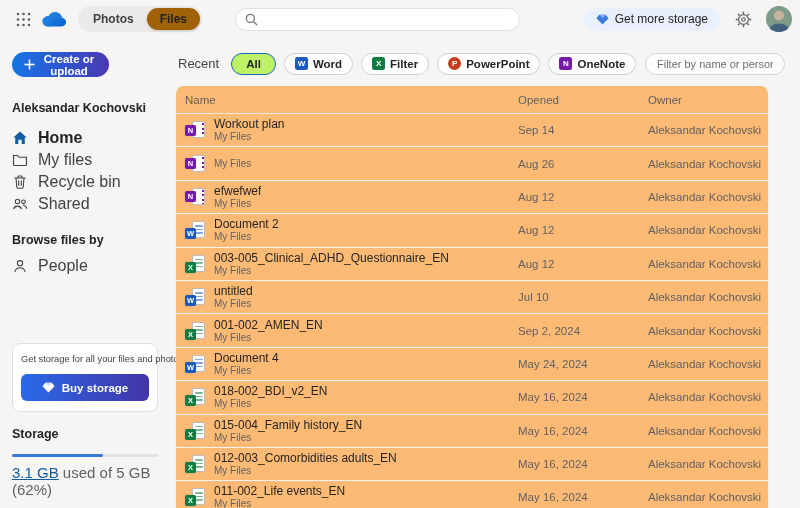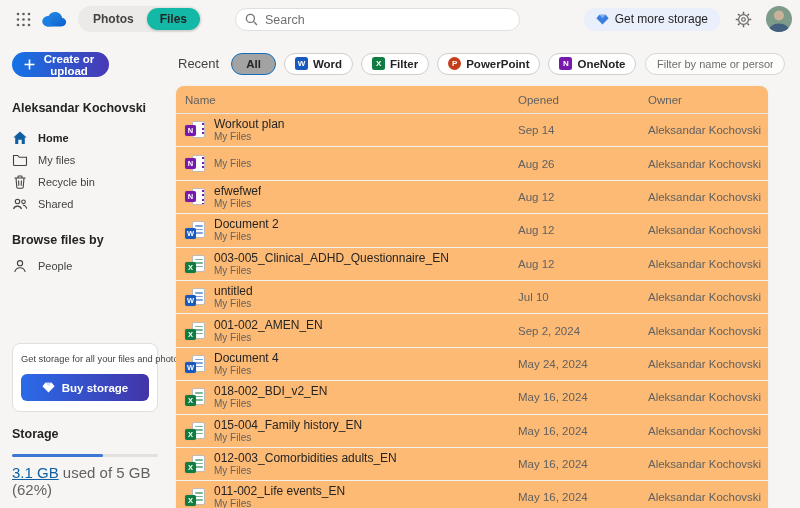--- a/index.html
+++ b/index.html
@@ -17,21 +17,21 @@
     position:absolute; top:0; left:0; right:0; height:38px;
     display:flex; align-items:center;
   }
   .app-launcher { width:26px; height:26px; margin-left:10px; display:flex; align-items:center; justify-content:center; border-radius:4px; cursor:pointer; }
   .cloud-logo { margin-left:4px; cursor:pointer; }
   .view-toggle {
     margin-left:10px; background:#eceae8; border-radius:13px; height:26px;
     display:flex; align-items:center; padding:2px;
   }
   .toggle-seg { height:22px; padding:0 13px; display:flex; align-items:center; font-size:12px; font-weight:600; color:#424242; border-radius:11px; cursor:pointer; }
-  .toggle-seg.active { background:#14b8a6; color:#242424; font-weight:700; box-shadow:0 1px 3px rgba(0,0,0,0.18);justify-content:center; }
+  .toggle-seg.active { background:#a16207; color:#242424; font-weight:700; box-shadow:0 1px 3px rgba(0,0,0,0.18);justify-content:center; }
   .search-box {
     position:absolute; left:235px; top:8px; width:285px; height:23px;
     background:#fff; border:1px solid #e1dfdd; border-radius:12px;
     display:flex; align-items:center; padding:0 9px;
   }
   .search-box input {
     border:none; outline:none; background:transparent; font-size:12.5px;
     font-family:"Liberation Sans", sans-serif; color:#242424; width:100%; margin-left:7px;
   }
   .search-box input::placeholder { color:#707070; }
@@ -50,21 +50,21 @@
     display:flex; flex-direction:column; padding:14px 12px 10px 12px;
   }
   .create-btn {
     width:97px; height:25px; border:none; border-radius:13px; cursor:pointer;
     background:linear-gradient(90deg,#1474e6 0%,#4a38b4 100%);
     color:#fff; font-size:11.5px; font-weight:700; font-family:"Liberation Sans", sans-serif;
     display:flex; align-items:center; gap:6px; padding:0 12px;
   }
   .account-name { margin-top:24px; font-size:12.5px; font-weight:700; color:#242424; }
   .nav { margin-top:12px; display:flex; flex-direction:column; }
-  .nav-item { height:22px; display:flex; align-items:center; gap:10px; font-size:11px; color:#424242; cursor:pointer; border-radius:4px; }
+  .nav-item { height:22px; display:flex; align-items:center; gap:10px; font-size:16px; color:#424242; cursor:pointer; border-radius:4px; }
   .nav-item .lbl { white-space:nowrap; }
   .nav-item.selected .lbl { font-weight:700; color:#242424; }
   .section-head { margin-top:18px; font-size:12.5px; font-weight:700; color:#242424; }
   .promo-card {
     margin-top:auto; border:1px solid #e1dfdd; background:#fff; border-radius:8px;
     padding:10px 8px 10px 8px;
   }
   .promo-text { font-size:9.3px; color:#424242; white-space:nowrap; }
   .buy-btn {
     margin-top:10px; width:100%; height:27px; border:none; border-radius:6px; cursor:pointer;
@@ -81,21 +81,21 @@
   
   .main { position:absolute; top:38px; left:170px; right:0; bottom:0; }
   .filter-row { margin-top:13px; padding-left:8px; padding-right:15px; height:25px; display:flex; align-items:center; }
   .recent-label { font-size:13px; color:#424242; margin-right:12px; }
   .pills { display:flex; align-items:center; gap:8px; }
   .pill {
     height:22px; border:1px solid #d1cfcd; background:#fff; border-radius:11px;
     display:flex; align-items:center; gap:5px; padding:0 10px; cursor:pointer;
     font-size:11.5px; font-weight:600; color:#242424; font-family:"Liberation Sans", sans-serif;
   }
-  .pill.active { border:1.5px solid #0f6cbd; background:#a3a3a3; padding:0 14px; }
+  .pill.active { border:1.5px solid #0f6cbd; background:#bef264; padding:0 14px; }
   .pill-badge {
     width:13px; height:13px; border-radius:2.5px; color:#fff; font-size:8px; font-weight:700;
     display:flex; align-items:center; justify-content:center;
   }
   .pill-badge.round { border-radius:50%; }
   .filter-input {
     margin-left:auto; width:140px; height:22px; border:1px solid #d8d6d4; border-radius:11px;
     background:#fcfcfb; padding:0 11px; font-size:11px; color:#242424; outline:none;
     font-family:"Liberation Sans", sans-serif;
   }
@@ -174,21 +174,20 @@
     </div>
   </div>
 
   <div class="search-box">
     <span>
       <svg width="13" height="13" viewBox="0 0 13 13" fill="none" stroke="#757575" stroke-width="1.3">
         <circle cx="5.4" cy="5.4" r="4"></circle>
           <line x1="8.4" y1="8.4" x2="12" y2="12"></line>
       </svg>
     </span>
-    <input type="text" placeholder="Search" style="">
   </div>
 
   <div class="header-right">
     <button class="get-storage-pill">
       <span>
         <svg width="13" height="11" viewBox="0 0 16 13">
           <path fill="#3b7de0" d="M4 .5h8L15.5 5 8 12.5.5 5z"></path>
           <path fill="#7fb0ef" d="M4 .5h8L8 5z"></path>
         </svg>
       </span>

